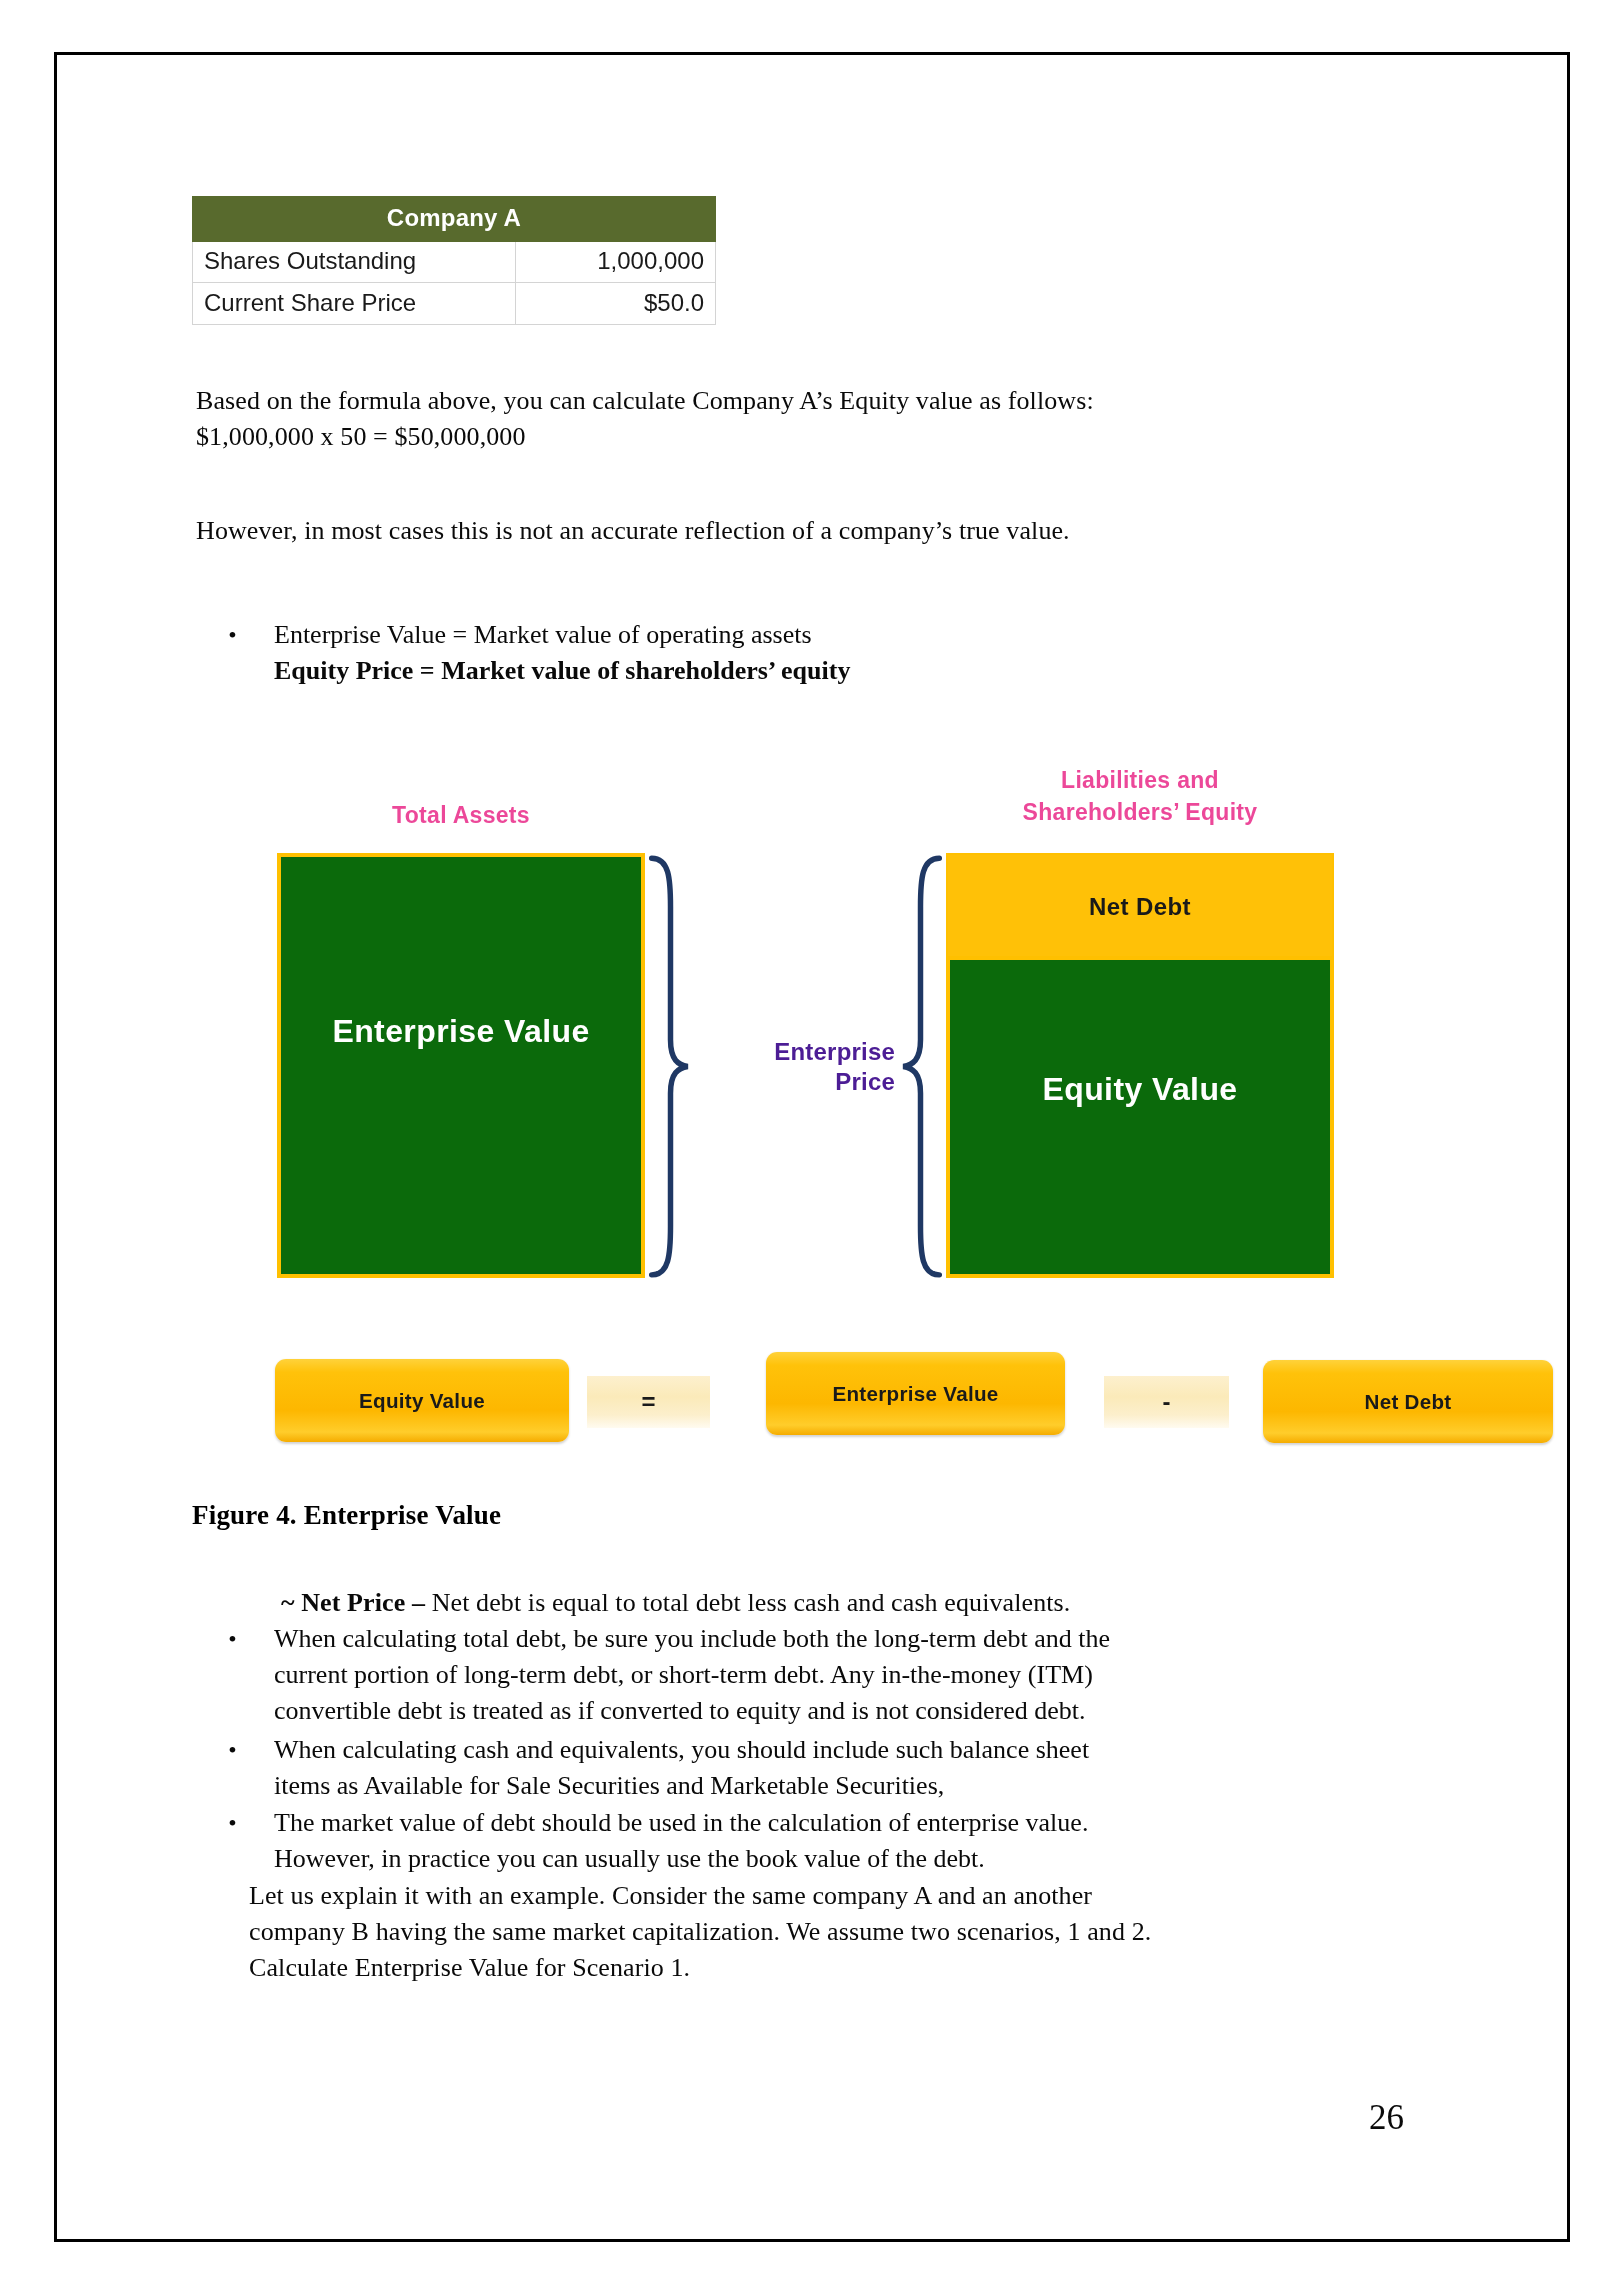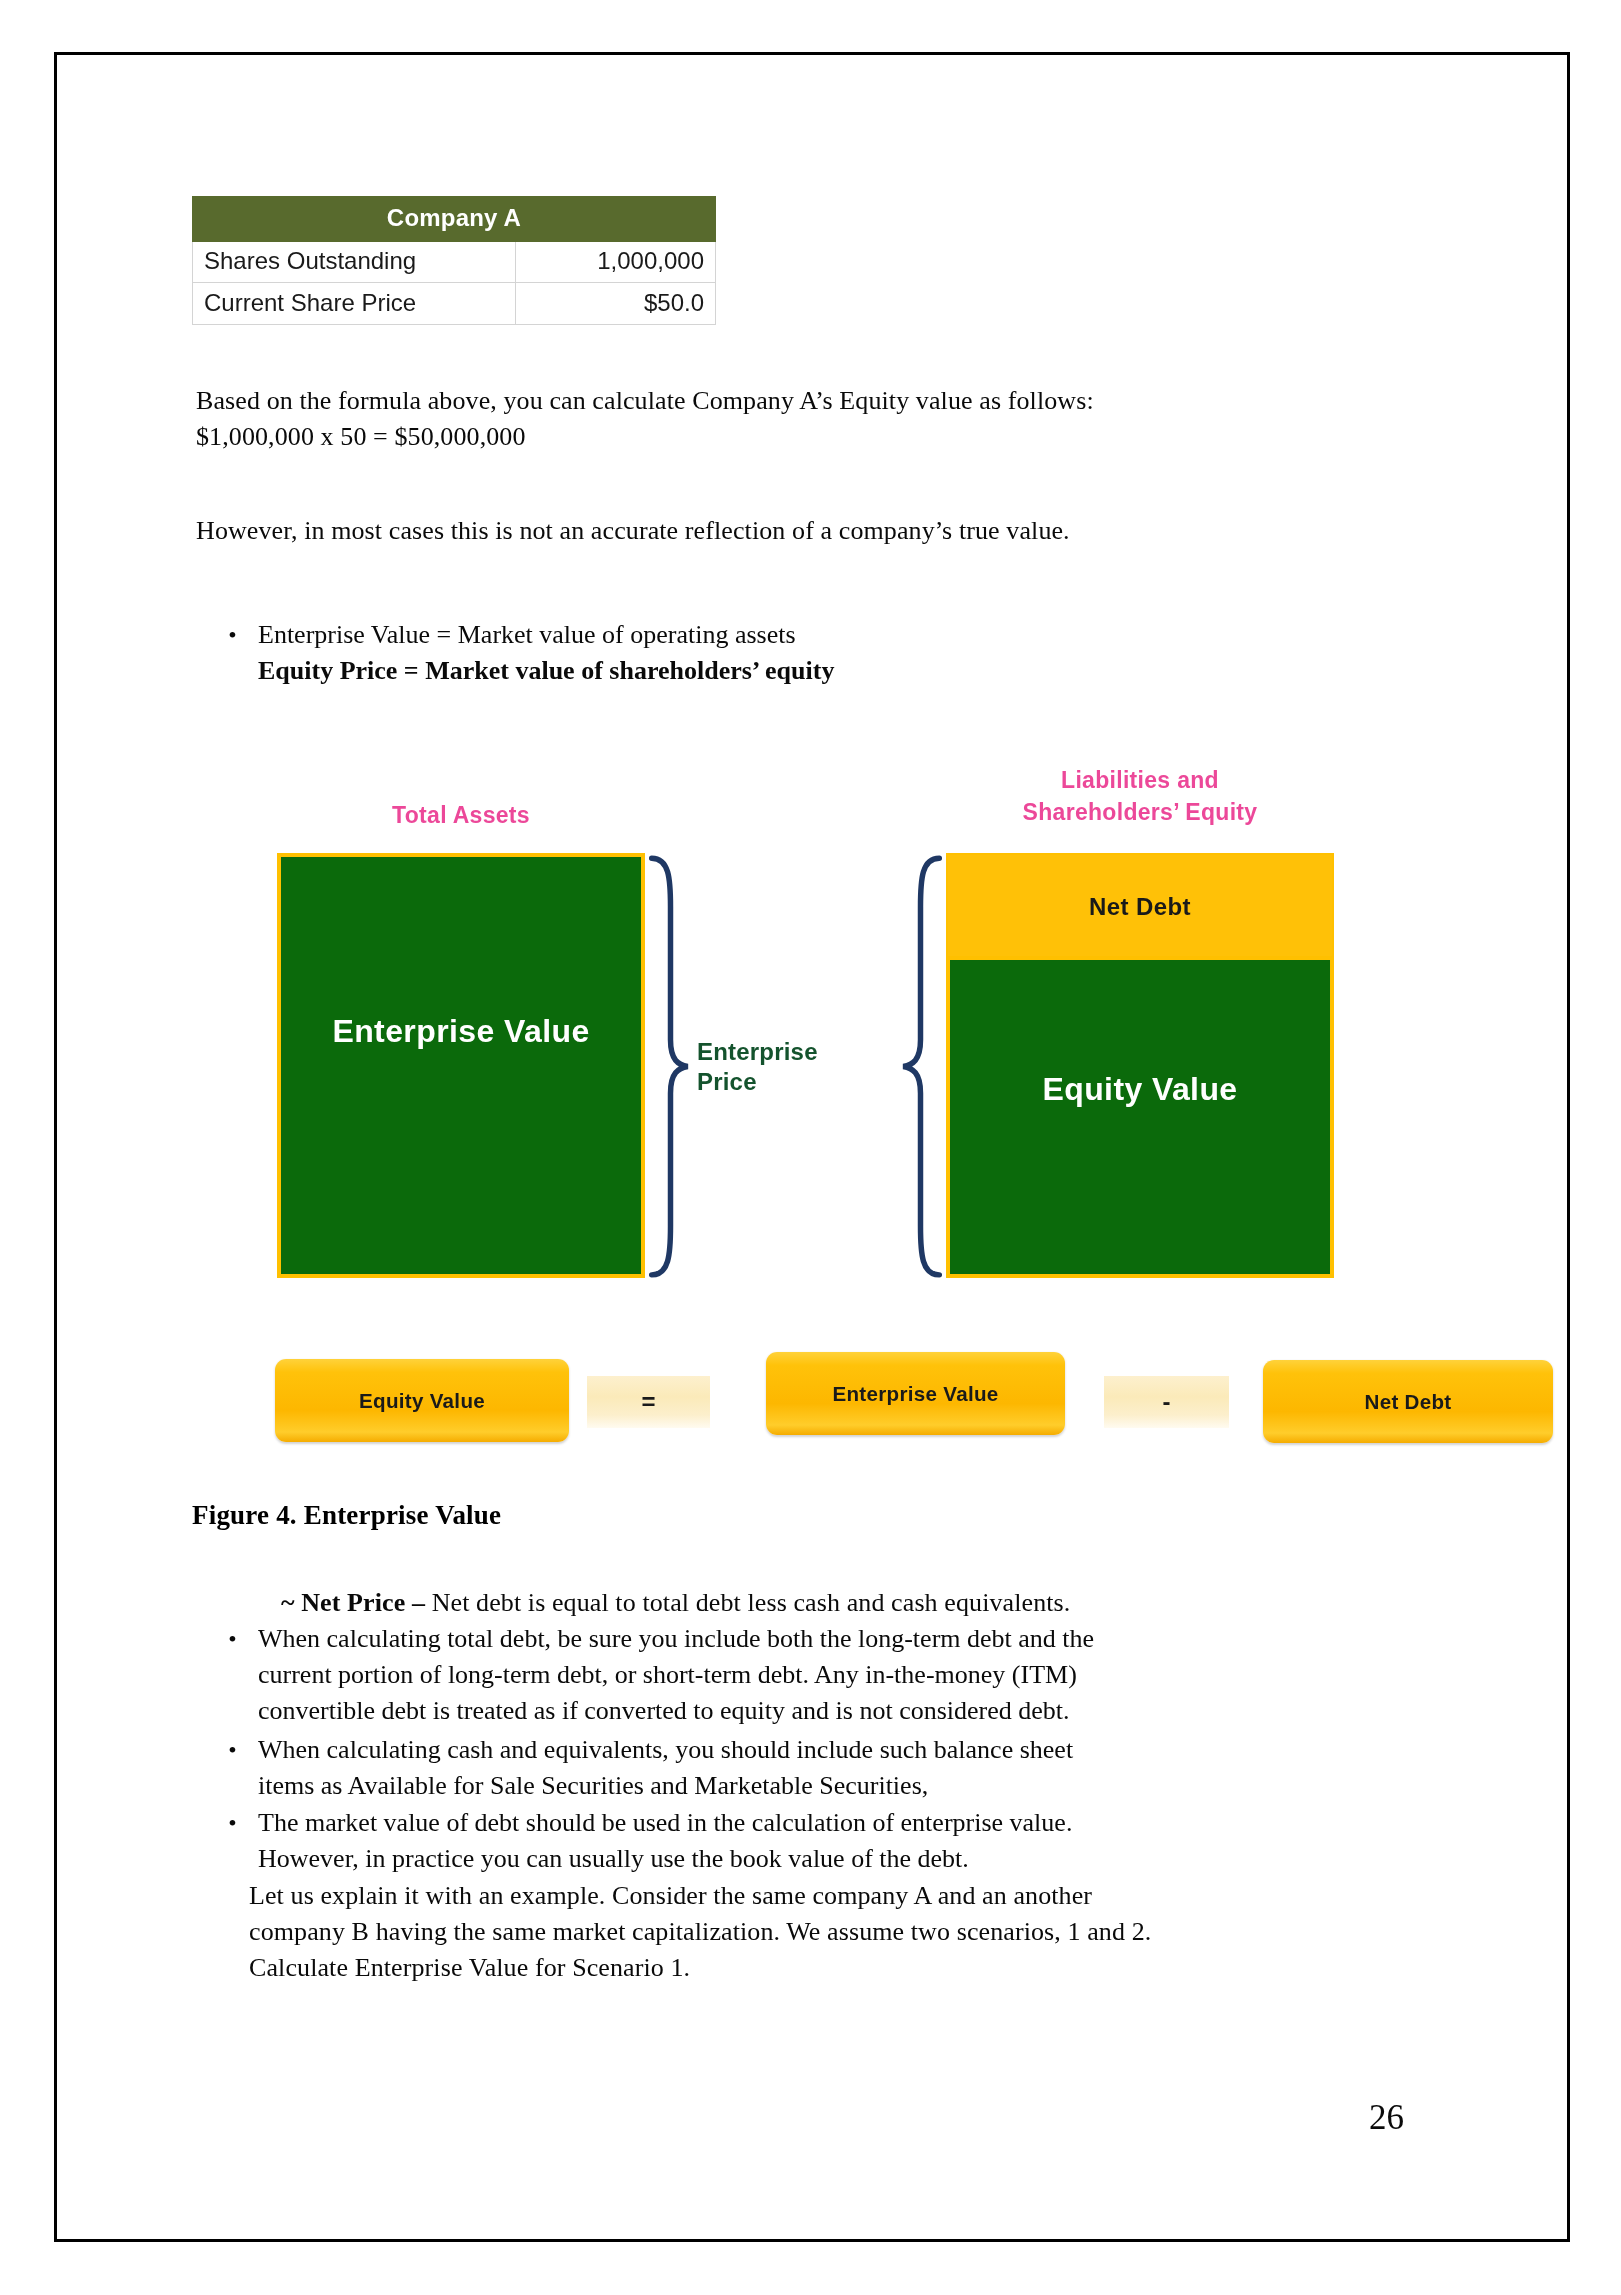--- a/index.html
+++ b/index.html
@@ -85,21 +85,21 @@
   }
   .bullet-dot {
     width: 36px;
     flex: 0 0 36px;
     font-size: 24px;
     line-height: 36px;
     text-align: left;
     padding-left: 6.3px;
     box-sizing: border-box;
   }
-  .bullet-body { flex: 1 1 auto; }
+  .bullet-body { flex: 1 1 auto; margin-left: 16px; }
   .bold { font-weight: bold; }
 
   
   #figure {
     position: absolute;
     left: 0;
     top: 0;
     width: 1621px;
     height: 2295px;
     pointer-events: none;
@@ -143,22 +143,22 @@
   .bar-text.dark {
     color: #1a1a1a;
     font-size: 24px;
   }
 
   .brace-label {
     position: absolute;
     font-family: "Liberation Sans", sans-serif;
     font-size: 24px;
     font-weight: bold;
-    color: #14532d;
-    text-align: left;
+    color: #4c1d95;
+    text-align: right;
     line-height: 30px;
     letter-spacing: 0.2px;
   }
 
   
   .eq-box {
     position: absolute;
     border-radius: 11px;
     background: linear-gradient(to bottom,
         #FFD23A 0%, #FFC20A 16%, #FDB700 62%, #FFCD2B 88%, #F5AC00 100%);

